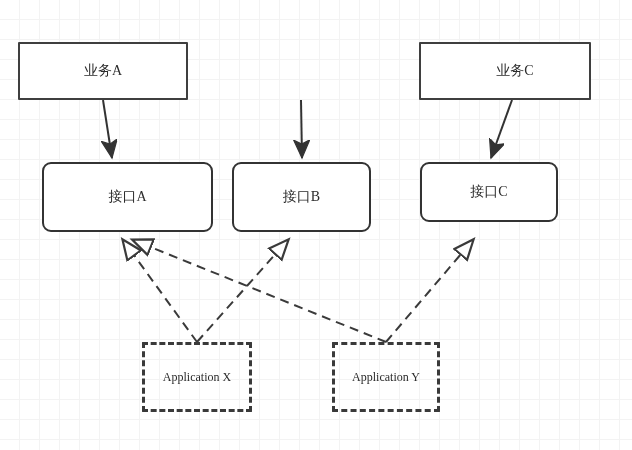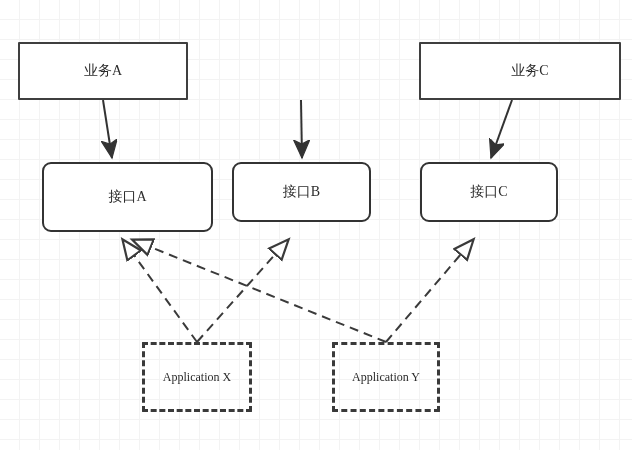--- a/index.html
+++ b/index.html
@@ -82,28 +82,28 @@
 
     <line x1="197" y1="342" x2="123" y2="240" stroke="#3a3a3a" stroke-width="2" stroke-dasharray="9,6" marker-end="url(#arrow-open)"></line>
     <line x1="197" y1="342" x2="288" y2="240" stroke="#3a3a3a" stroke-width="2" stroke-dasharray="9,6" marker-end="url(#arrow-open)"></line>
     <line x1="386" y1="342" x2="133" y2="240" stroke="#3a3a3a" stroke-width="2" stroke-dasharray="9,6" marker-end="url(#arrow-open)"></line>
     <line x1="386" y1="342" x2="473" y2="240" stroke="#3a3a3a" stroke-width="2" stroke-dasharray="9,6" marker-end="url(#arrow-open)"></line>
   </svg>
 
   <div class="node node-business" style="left:18px; top:42px; width:170px; height:58px;">
     <span>业务A</span>
   </div>
-  <div class="node node-business" style="left:419px; top:42px; width:202px; height:58px;padding-left:20px;">
+  <div class="node node-business" style="left:419px; top:42px; width:172px; height:58px;padding-left:20px;">
     <span>业务C</span>
   </div>
 
   <div class="node node-interface" style="left:42px; top:162px; width:171px; height:70px;">
     <span>接口A</span>
   </div>
-  <div class="node node-interface" style="left:232px; top:162px; width:139px; height:60px;">
+  <div class="node node-interface" style="left:232px; top:162px; width:139px; height:70px;">
     <span>接口B</span>
   </div>
   <div class="node node-interface" style="left:420px; top:162px; width:138px; height:60px;">
     <span>接口C</span>
   </div>
 
   <div class="node node-application" style="left:142px; top:342px; width:110px; height:70px;">
     <span>Application X</span>
   </div>
   <div class="node node-application" style="left:332px; top:342px; width:108px; height:70px;">

